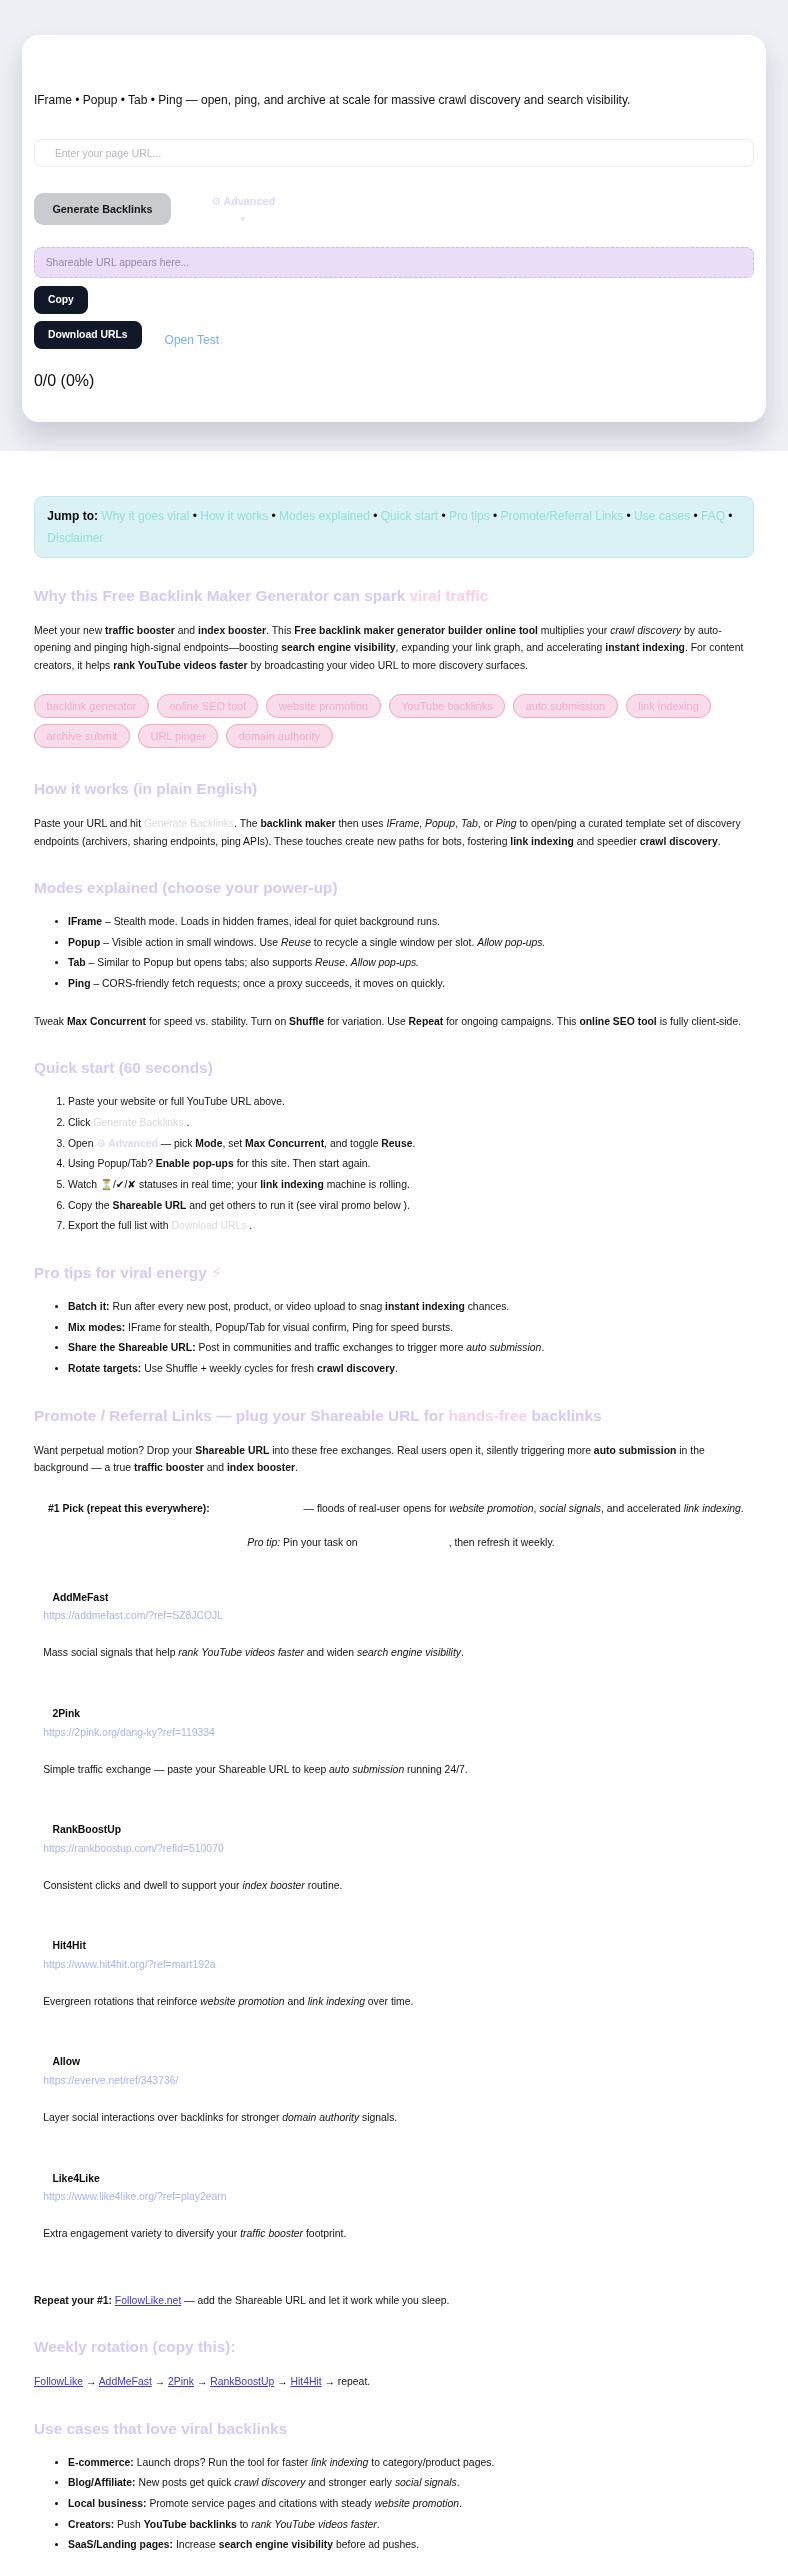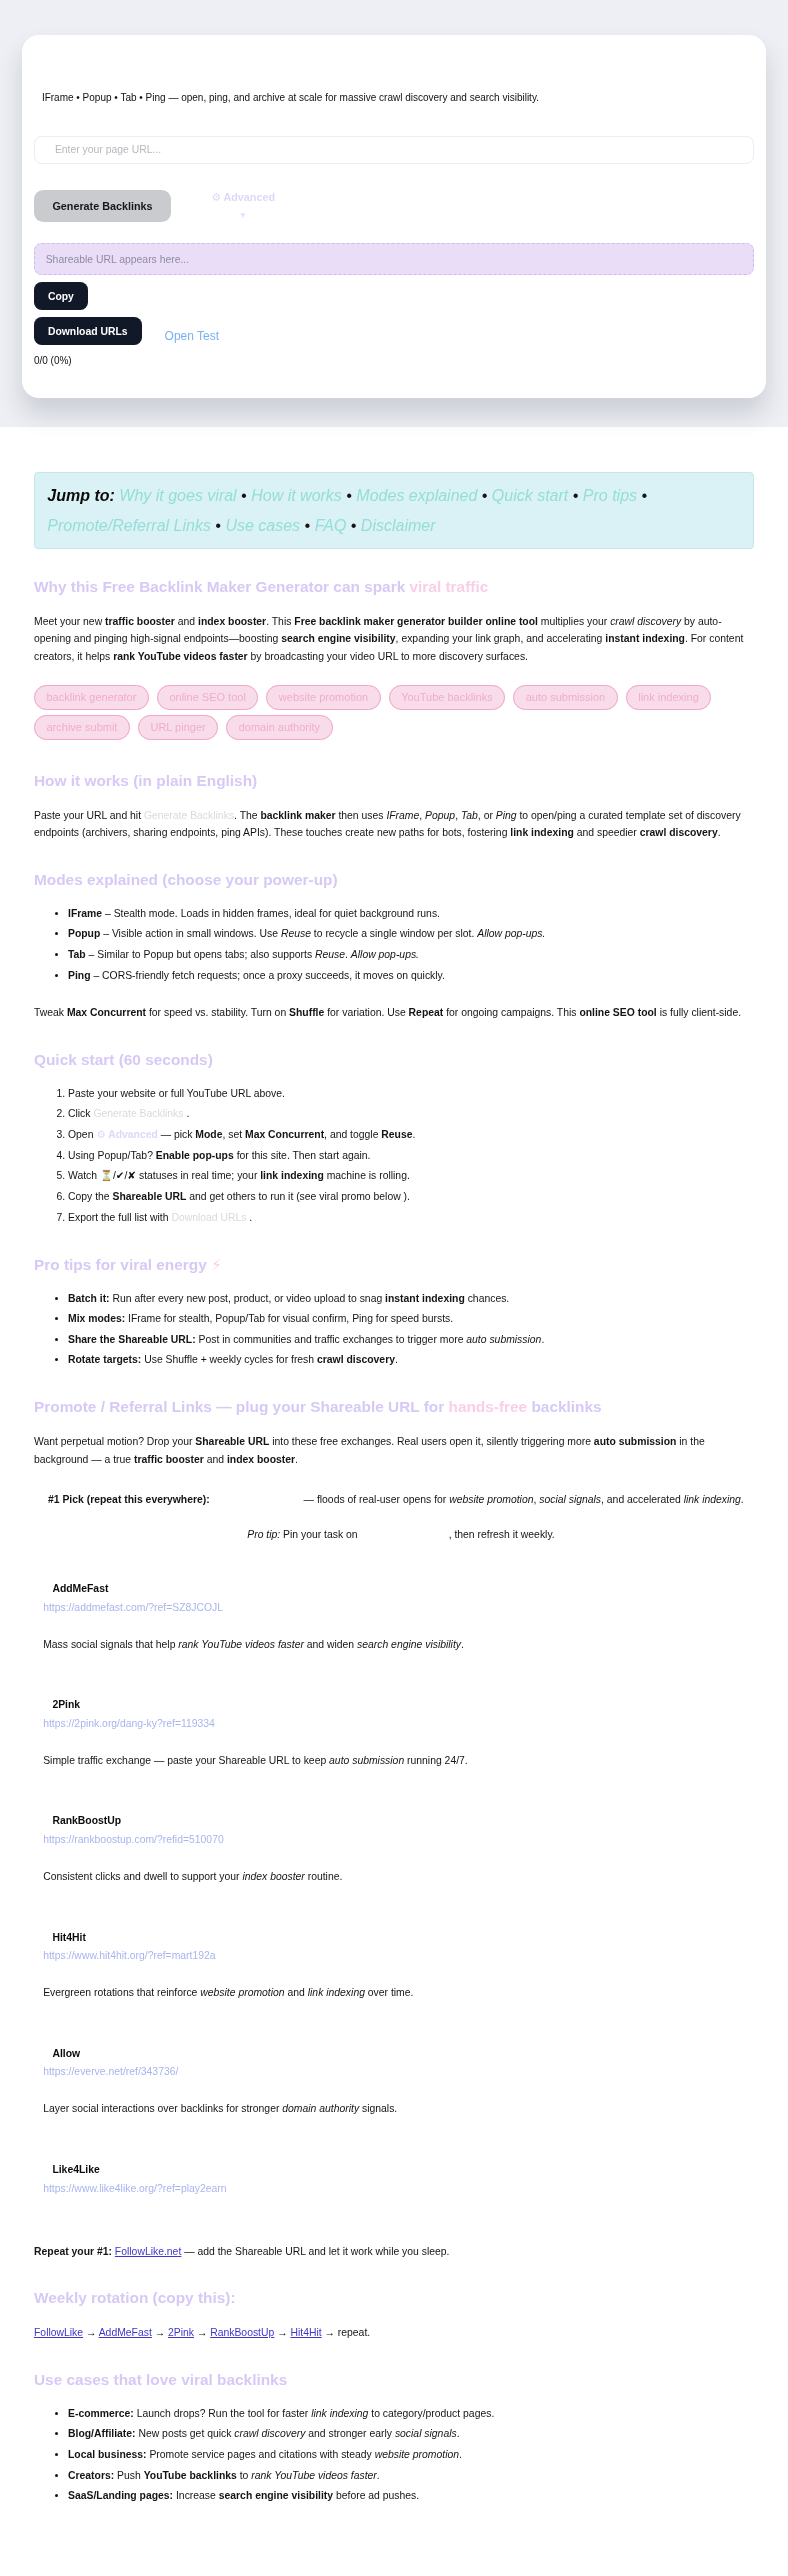--- a/index.html
+++ b/index.html
@@ -1,33 +1,33 @@
 <!DOCTYPE html>
 <html style="font-size:12.3px"><head>
 <meta charset="utf-8">
 <style>
   html,body{margin:0;padding:0;background:#ffffff;font-family:"Liberation Sans","DejaVu Sans",sans-serif;color:#141414;}
   .hero{background:#edeff4;padding:35px 21.6px 29px;}
   .card{background:#ffffff;border-radius:17px;box-shadow:0 15.4px 25px rgba(30,35,60,.16);padding:55px 12.3px 32px;}
-  .tagline{font-size:10px;margin:0 8px 29px;color:#111;}
+  .tagline{font-size:12px;margin:0 0 29px;color:#111;}
   .url-input{width:100%;box-sizing:border-box;height:28px;border:0.8px solid #ececf1;border-radius:7.7px;padding:6.2px 20px;font-size:10.4px;color:#333;background:#fff;}
   .url-input::placeholder{color:#b6b8bd;}
   .btnrow{display:flex;align-items:flex-start;margin-top:26px;}
   .gen-btn{background:#c9cbcf;color:#15181d;font-weight:bold;font-size:10.8px;border:none;border-radius:9.2px;padding:10px 18.5px;cursor:pointer;}
   .adv{margin-left:40px;text-align:center;color:#ded8f7;font-weight:bold;font-size:10.8px;padding-top:1.5px;cursor:pointer;}
   .adv .caret{display:block;color:#dfe3fb;font-size:8.5px;margin-top:6.2px;}
   .share-input{width:100%;box-sizing:border-box;margin-top:21.6px;background:#e9ddf7;border:0.8px dashed #cdb9ee;border-radius:7.7px;padding:9.2px 10.8px;font-size:10.4px;color:#6d6884;}
   .share-input::placeholder{color:#908ba5;}
   .dark-btn{background:#111827;color:#fff;font-weight:bold;font-size:10.4px;border:none;border-radius:7.7px;padding:8.5px 14px;cursor:pointer;}
   .copy-row{margin-top:7.7px;}
   .dl-row{margin-top:7px;display:flex;align-items:center;}
   .opentest{color:#79b0f3;font-size:12px;margin-left:23px;cursor:pointer;text-decoration:none;margin-top:10px;}
-  .progress{font-size:10px;margin-top:10px;color:#111;}
+  .progress{font-size:16px;margin-top:23px;color:#111;}
   .content{padding:0 34px 54px;background:#fff;}
-  .jumpbox{margin-top:45px;background:#daf2f5;border:0.8px solid #c2e8ec;border-radius:4px;padding:7.7px 12.3px;font-size:16px;line-height:1.85;font-style:italic;}
+  .jumpbox{margin-top:45px;background:#daf2f5;border:0.8px solid #c2e8ec;border-radius:9px;padding:7.7px 12.3px;font-size:12px;line-height:1.85;}
   .jumpbox strong{color:#0b0b0b;}
   h2{font-size:15.4px;font-weight:bold;color:#d7c9f6;margin:29px 0 17px;}
   p{font-size:10.4px;line-height:1.68;margin:0 0 17px;}
   ul,ol{margin:0 0 20px;padding-left:34px;font-size:10.4px;line-height:1.62;}
   li{margin-bottom:3.8px;}
   .chips{margin:3.1px 0 23px;line-height:2.45;}
   .chip{border:0.8px solid #f2a6ca;background:rgba(246,199,221,.62);color:#f0accf;border-radius:769px;padding:5.4px 11.5px;font-size:11px;margin-right:4.6px;white-space:nowrap;}
   .b{font-weight:bold;}
   .i{font-style:italic;}
   .pinkh{color:#f9cfe8;}
@@ -149,20 +149,21 @@
     <p><span>Evergreen rotations that reinforce </span><span class="i">website promotion</span><span> and </span><span class="i">link indexing</span><span> over time.</span></p>
   </div>
   <div class="service">
     <div class="svc-name">Allow</div>
     <a class="svc-url">https://everve.net/ref/343736/</a>
     <p><span>Layer social interactions over backlinks for stronger </span><span class="i">domain authority</span><span> signals.</span></p>
   </div>
   <div class="service">
     <div class="svc-name">Like4Like</div>
     <a class="svc-url">https://www.like4like.org/?ref=play2earn</a>
+    <p><span>Extra engagement variety to diversify your </span><span class="i">traffic booster</span><span> footprint.</span></p>
   </div>
 
   <div class="repeat-line"><span class="b">Repeat your #1:</span><span> </span><a class="linku">FollowLike.net</a><span> — add the Shareable URL and let it work while you sleep.</span></div>
 
   <h2>Weekly rotation (copy this):</h2>
   <div class="rotation-line"><a class="linku">FollowLike</a><span> → </span><a class="linku">AddMeFast</a><span> → </span><a class="linku">2Pink</a><span> → </span><a class="linku">RankBoostUp</a><span> → </span><a class="linku">Hit4Hit</a><span> → repeat.</span></div>
 
   <h2>Use cases that love viral backlinks</h2>
   <ul>
     <li><span class="b">E-commerce:</span><span> Launch drops? Run the tool for faster </span><span class="i">link indexing</span><span> to category/product pages.</span></li>

